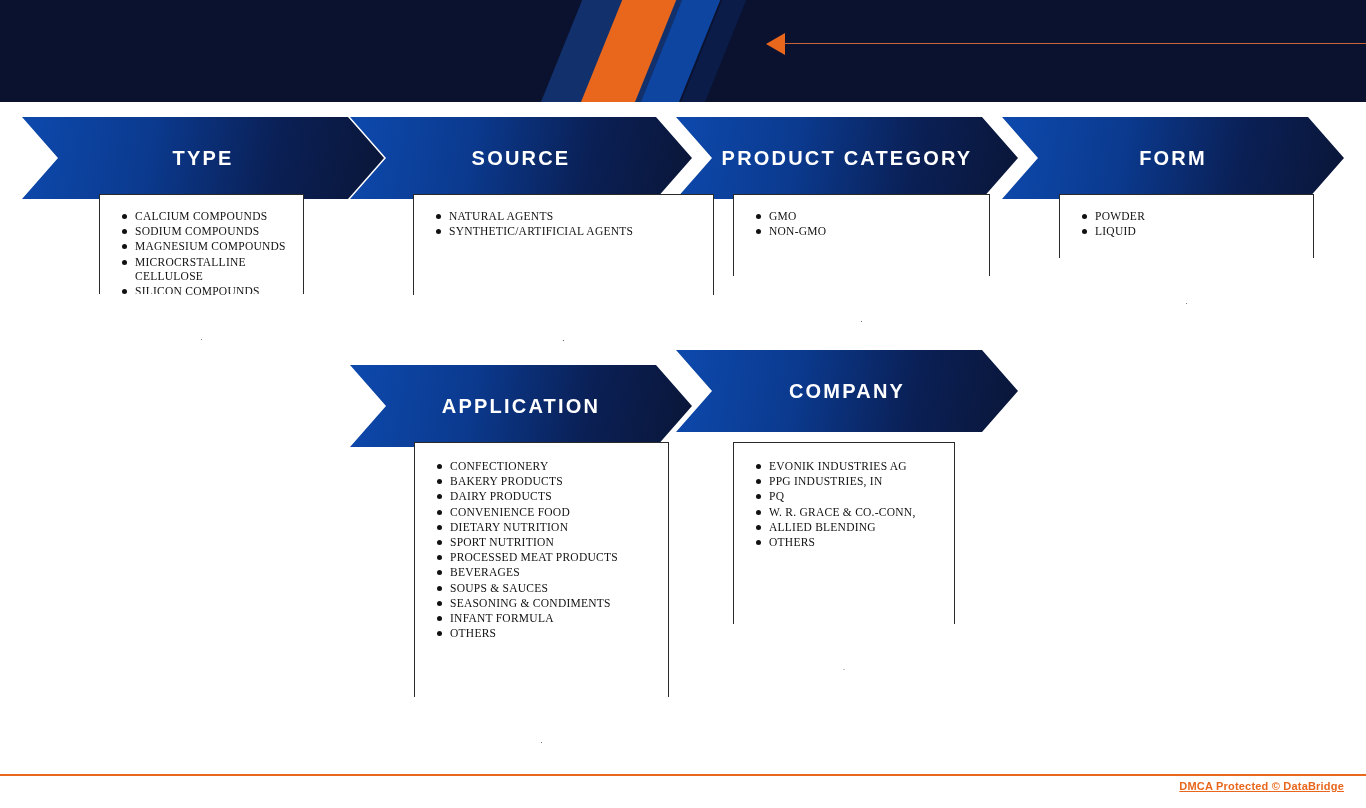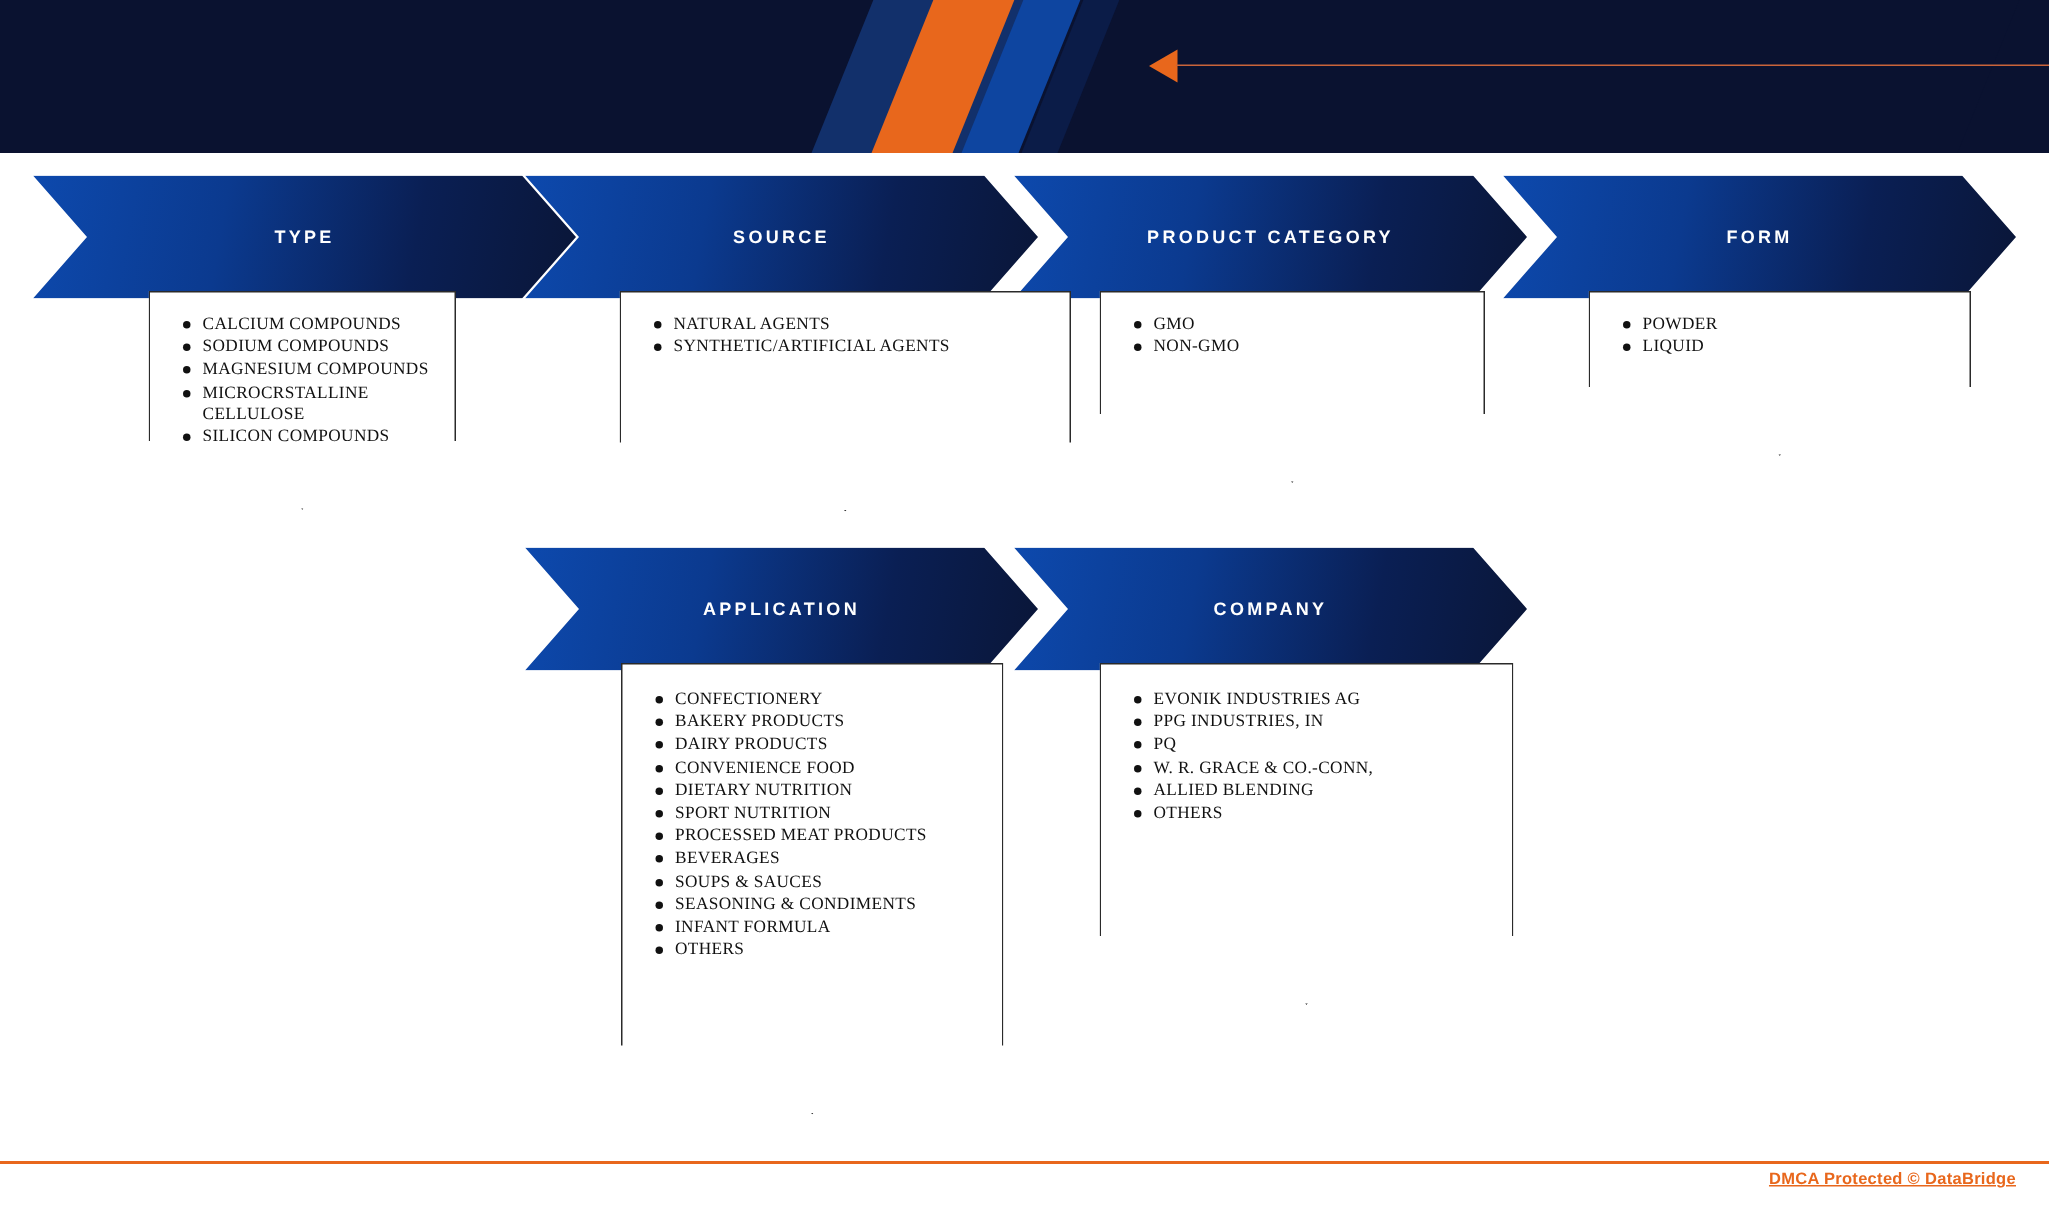--- a/index.html
+++ b/index.html
@@ -89,21 +89,21 @@
   }
 
   
   .chev {
     position: absolute;
     height: 82px;
     color: #ffffff;
     display: flex;
     align-items: center;
     justify-content: center;
-    font-size: 12px;
+    font-size: 20px;
     font-weight: bold;
     letter-spacing: 2.2px;
     text-transform: uppercase;
     clip-path: polygon(0 0, calc(100% - 36px) 0, 100% 50%, calc(100% - 36px) 100%, 0 100%, 36px 50%);
     background: linear-gradient(100deg, #0d49ad 0%, #0b3a8f 35%, #0a1f54 70%, #0a1638 100%);
   }
 
   
   .box {
     position: absolute;
@@ -235,21 +235,21 @@
         <span>Powder</span>
       </div>
     <div class="item">
         <span class="bullet"></span>
         <span>Liquid</span>
       </div>
   </div>
 </div>
 
 <div class="chev" style="left:350px; top:365px; width:342px;">Application</div>
-<div class="chev" style="left:676px; top:365px; width:342px;">Company</div>
+<div class="chev" style="left:676px; top:350px; width:342px;">Company</div>
 
 <div class="box" style="left:414px; top:442px; width:255px; height:301px;">
   <div class="box-inner" style="top:16px;">
     <div class="item">
         <span class="bullet"></span>
         <span>Confectionery</span>
       </div>
     <div class="item">
         <span class="bullet"></span>
         <span>Bakery Products</span>
@@ -290,21 +290,21 @@
         <span class="bullet"></span>
         <span>Infant Formula</span>
       </div>
     <div class="item">
         <span class="bullet"></span>
         <span>Others</span>
       </div>
   </div>
 </div>
 
-<div class="box" style="left:733px; top:442px; width:276px; height:228px;">
+<div class="box" style="left:733px; top:442px; width:222px; height:228px;">
   <div class="box-inner" style="top:16px;">
     <div class="item">
         <span class="bullet"></span>
         <span>Evonik Industries AG</span>
       </div>
     <div class="item">
         <span class="bullet"></span>
         <span>PPG Industries, In</span>
       </div>
     <div class="item">

